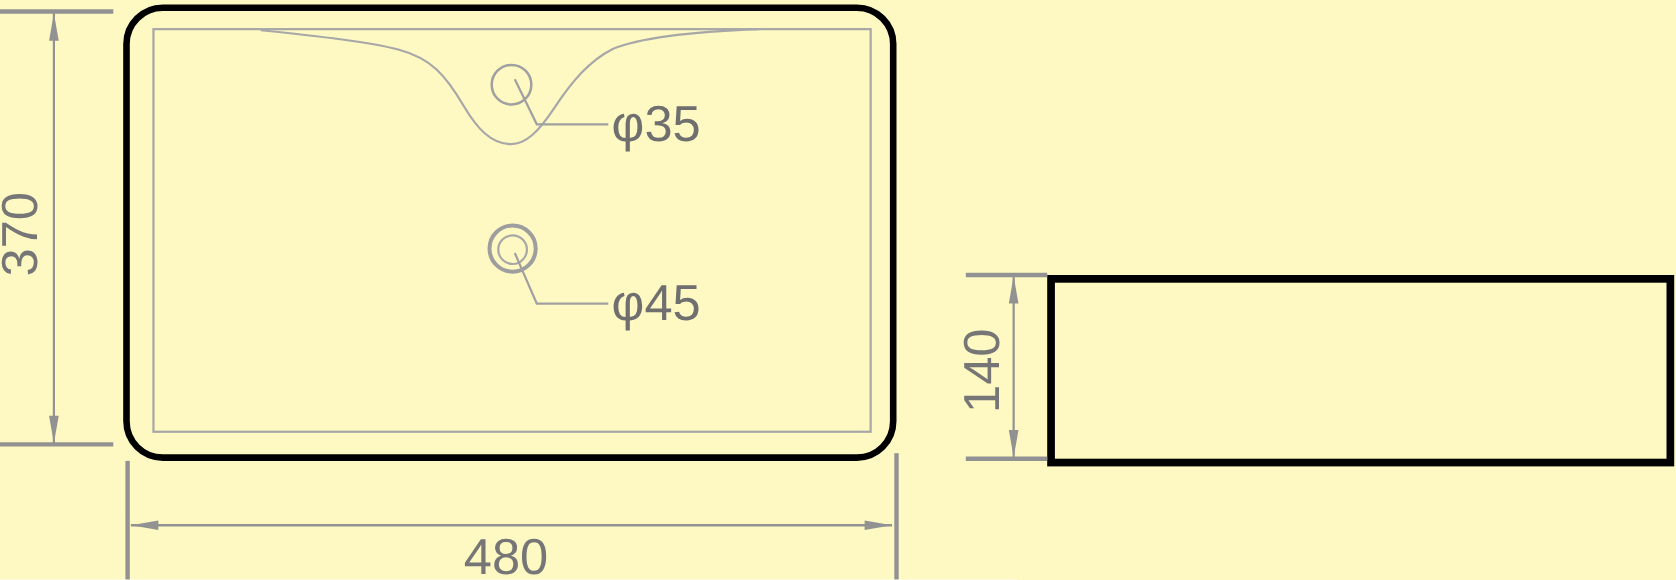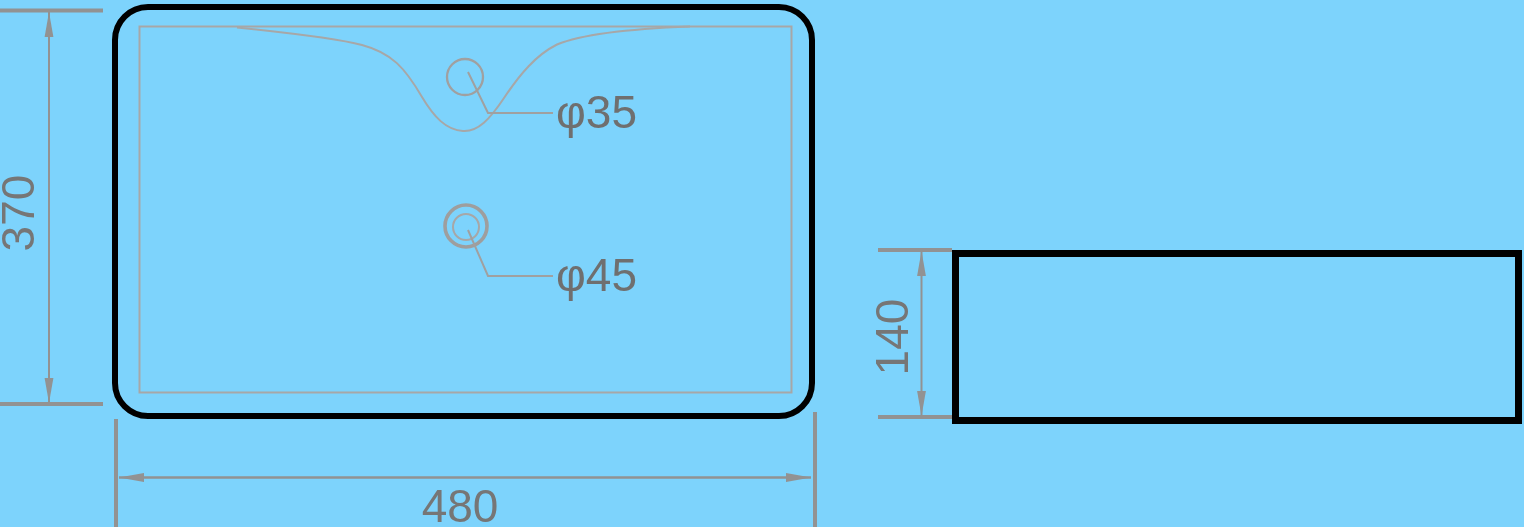--- a/index.html
+++ b/index.html
@@ -4,21 +4,21 @@
 <style>
   html, body {
     margin: 0;
     padding: 0;
     background: #ffffff;
   }
   .drawing-wrap {
     position: relative;
     width: 1524px;
     height: 527px;
-    background: #7dd3fc;
+    background: #fef9c3;
     overflow: hidden;
     font-family: "Liberation Sans", "DejaVu Sans", sans-serif;
   }
   svg { display: block; }
   .dim-text {
     font-family: "Liberation Sans", "DejaVu Sans", sans-serif;
     font-size: 46px;
     fill: #767676;
   }
   .callout-text {

